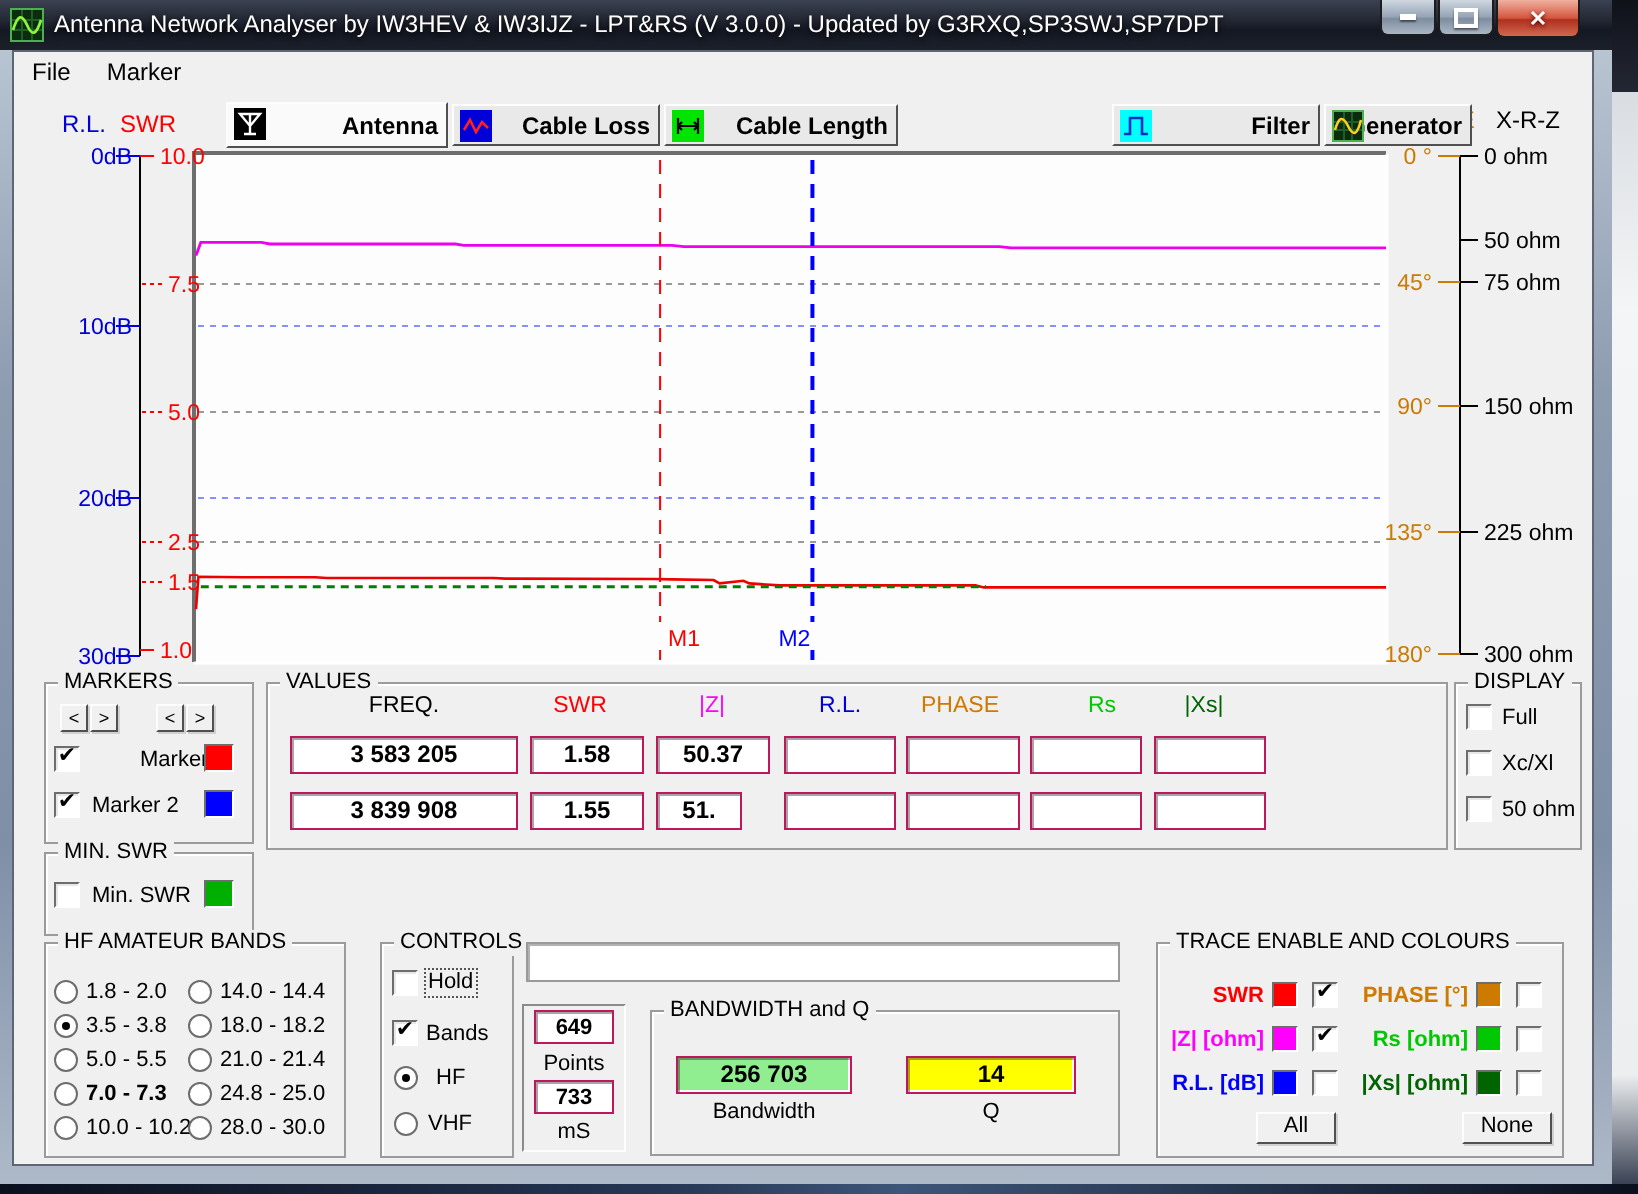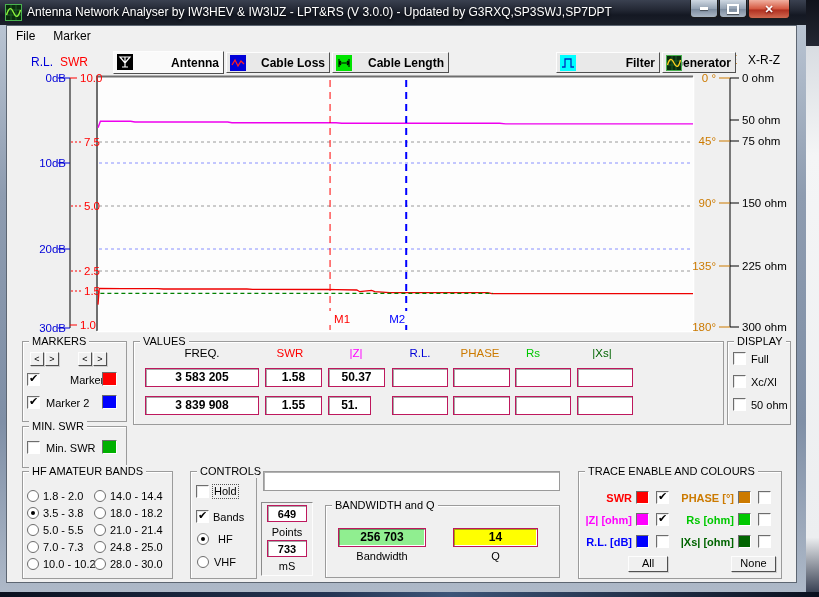--- a/index.html
+++ b/index.html
@@ -249,21 +249,21 @@
   <div class="abs swatch" style="left:102px;top:395px;width:15px;height:14px;background:#0000FF;"></div>
 
   <div class="abs gb" style="left:133px;top:341px;width:589px;height:82px;">
     <span class="gbt">VALUES</span>
   </div>
   <div class="abs hdr" style="left:172px;top:347px;width:60px;font-size:11.5px;">FREQ.</div>
   <div class="abs hdr c-red" style="left:270px;top:347px;width:40px;font-size:11.5px;">SWR</div>
   <div class="abs hdr c-mag" style="left:336px;top:347px;width:40px;font-size:11.5px;">|Z|</div>
   <div class="abs hdr c-blue" style="left:400px;top:347px;width:40px;font-size:11.5px;">R.L.</div>
   <div class="abs hdr c-orange" style="left:455px;top:347px;width:50px;font-size:11.5px;">PHASE</div>
-  <div class="abs hdr c-green" style="left:513px;top:347px;width:40px;font-size:11.5px;">Rs</div>
+  <div class="abs hdr c-green" style="left:531px;top:347px;width:40px;font-size:11.5px;">Rs</div>
   <div class="abs hdr c-dgreen" style="left:580px;top:347px;width:44px;font-size:11.5px;">|Xs|</div>
 
   <div class="abs fld" style="left:145px;top:368px;width:114px;height:19px;">3 583 205</div>
   <div class="abs fld" style="left:265px;top:368px;width:57px;height:19px;">1.58</div>
   <div class="abs fld" style="left:328px;top:368px;width:57px;height:19px;">50.37</div>
   <div class="abs fld" style="left:392px;top:368px;width:56px;height:19px;"></div>
   <div class="abs fld" style="left:453px;top:368px;width:57px;height:19px;"></div>
   <div class="abs fld" style="left:515px;top:368px;width:56px;height:19px;"></div>
   <div class="abs fld" style="left:577px;top:368px;width:56px;height:19px;"></div>
 
@@ -295,21 +295,21 @@
   <div class="abs gb" style="left:22px;top:471px;width:149px;height:106px;">
     <span class="gbt">HF AMATEUR BANDS</span>
   </div>
   <div class="abs rb" style="left:27px;top:490px;"></div>
   <div class="abs lbl" style="left:43px;top:490px;">1.8 - 2.0</div>
   <div class="abs rb sel" style="left:27px;top:507px;"></div>
   <div class="abs lbl" style="left:43px;top:507px;">3.5 - 3.8</div>
   <div class="abs rb" style="left:27px;top:524px;"></div>
   <div class="abs lbl" style="left:43px;top:524px;">5.0 - 5.5</div>
   <div class="abs rb" style="left:27px;top:541px;"></div>
-  <div class="abs lbl" style="left:43px;top:541px;">7.0 - 7.3</div>
+  <div class="abs lbl" style="left:43px;top:541px;font-weight:bold;">7.0 - 7.3</div>
   <div class="abs rb" style="left:27px;top:558px;"></div>
   <div class="abs lbl" style="left:43px;top:558px;">10.0 - 10.2</div>
   <div class="abs rb" style="left:94px;top:490px;"></div>
   <div class="abs lbl" style="left:110px;top:490px;">14.0 - 14.4</div>
   <div class="abs rb" style="left:94px;top:507px;"></div>
   <div class="abs lbl" style="left:110px;top:507px;">18.0 - 18.2</div>
   <div class="abs rb" style="left:94px;top:524px;"></div>
   <div class="abs lbl" style="left:110px;top:524px;">21.0 - 21.4</div>
   <div class="abs rb" style="left:94px;top:541px;"></div>
   <div class="abs lbl" style="left:110px;top:541px;">24.8 - 25.0</div>

